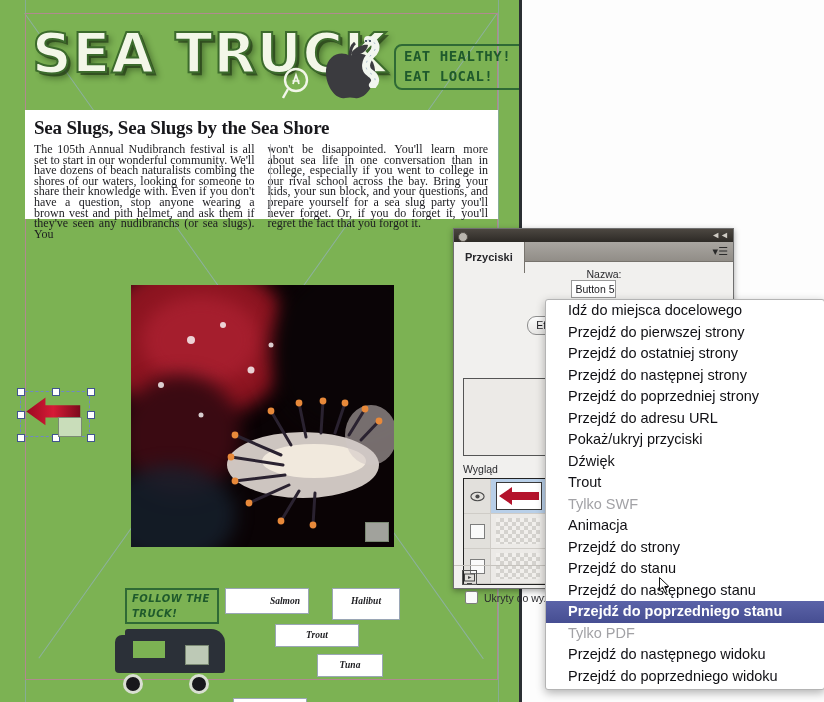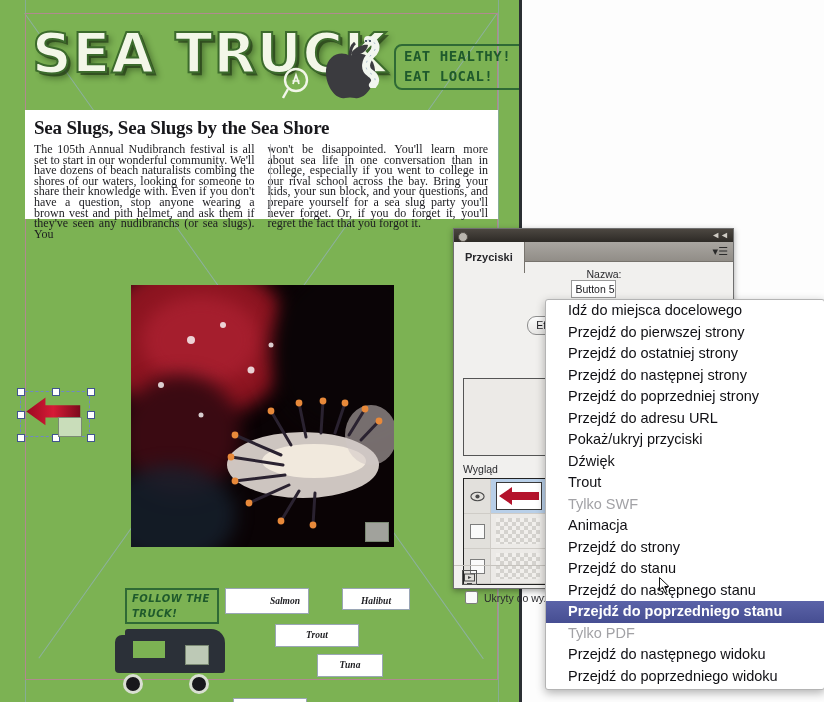--- a/index.html
+++ b/index.html
@@ -314,21 +314,21 @@
       <div class="t">TRUCK!</div>
     </div>
     <div id="truck-body"></div>
     <div id="truck-cab"></div>
     <div id="truck-win"></div>
     <div class="wheel" style="left:8px;"></div>
     <div class="wheel" style="left:74px;"></div>
     <div style="position:absolute;left:70px;top:62px;width:22px;height:18px;background:rgba(215,228,205,.85);border:1px solid #7b8a74;"></div>
 
     <div class="fish-label" style="left:110px;top:5px;width:84px;height:26px;line-height:24px;padding-left:36px;">Salmon</div>
-    <div class="fish-label" style="left:217px;top:5px;width:68px;height:22px;line-height:24px;margin-left:10px;">Halibut</div>
+    <div class="fish-label" style="left:217px;top:5px;width:68px;height:32px;line-height:24px;">Halibut</div>
     <div class="fish-label" style="left:160px;top:41px;width:84px;height:23px;line-height:21px;">Trout</div>
     <div class="fish-label" style="left:118px;top:71px;width:74px;height:23px;line-height:21px;margin-top:44px;">Catfish</div>
     <div class="fish-label" style="left:202px;top:71px;width:66px;height:23px;line-height:21px;">Tuna</div>
   </div>
 </div>
 
 <div id="canvas-right-border"></div>
 <div id="canvas-white-right"></div>
 
 <div id="panel">

